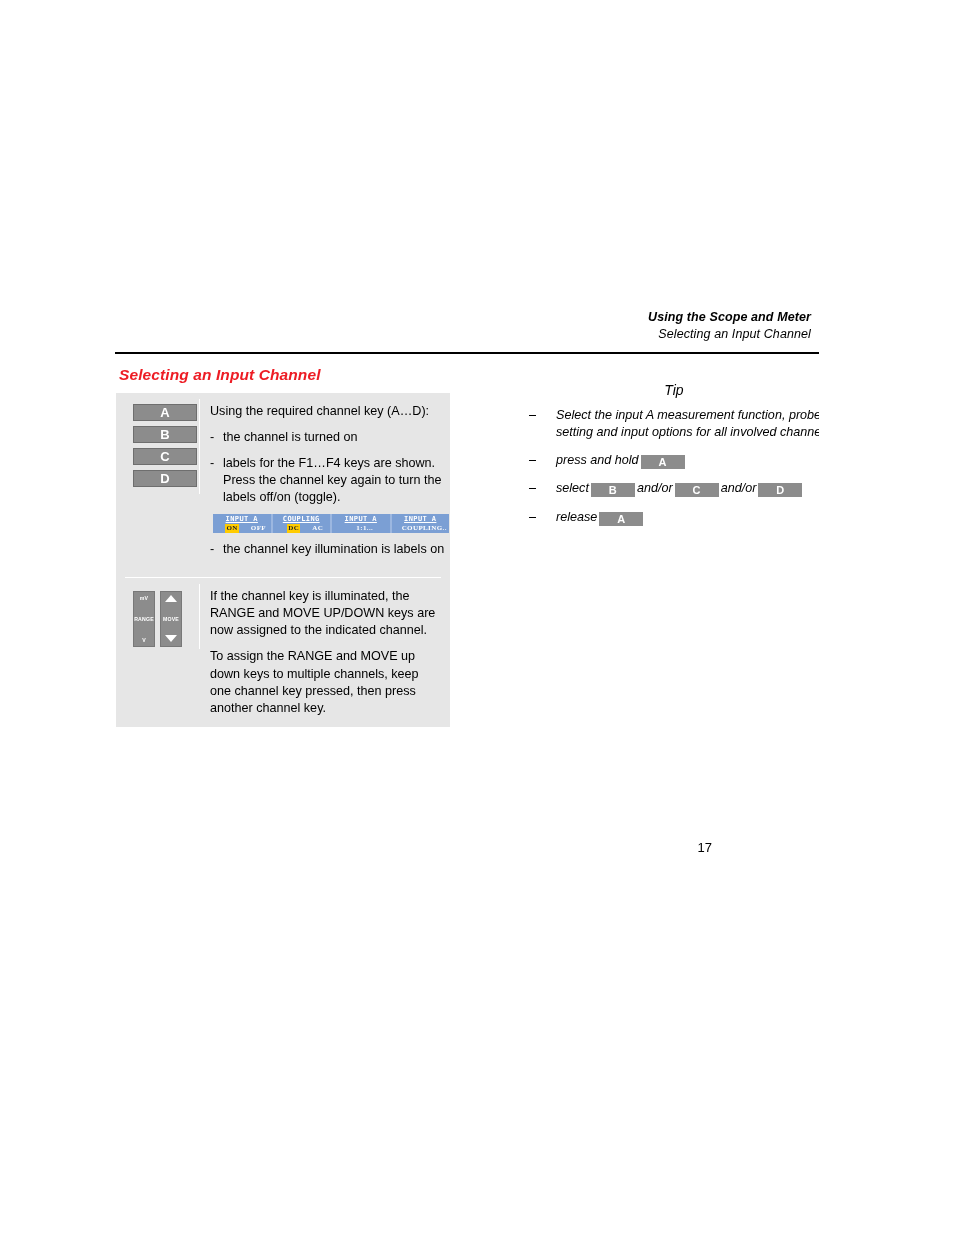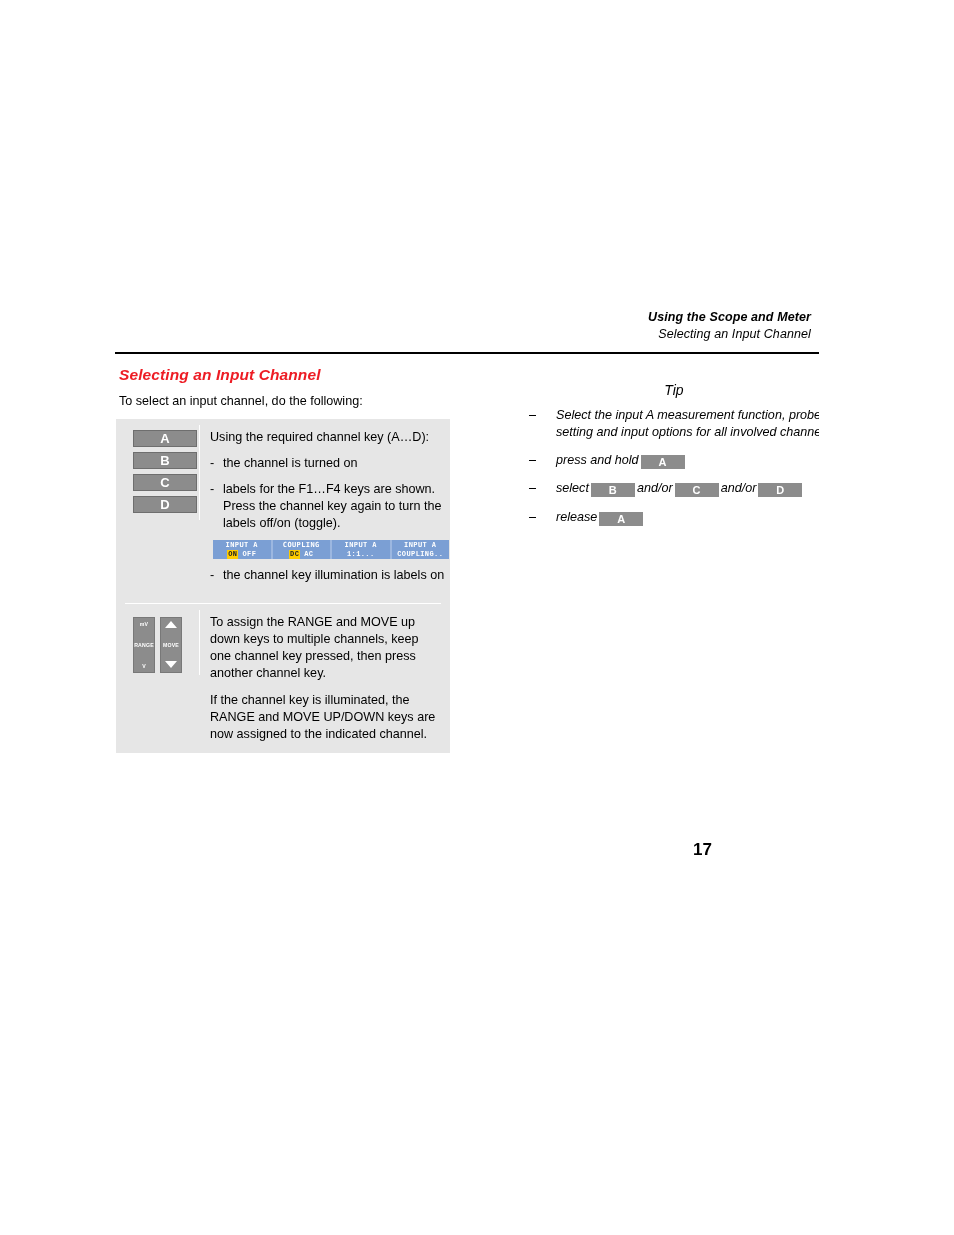--- a/index.html
+++ b/index.html
@@ -189,35 +189,37 @@
   }
   .softkey:last-child { margin-right: 0; }
   .sk-line1 {
     font-family: "DejaVu Sans Mono", monospace;
     font-size: 7px;
     font-weight: bold;
     color: #ffffff;
     letter-spacing: 0.4px;
     line-height: 9px;
     white-space: nowrap;
+    text-decoration: underline;
   }
   .sk-line2 {
     display: flex;
     align-items: center;
     justify-content: center;
     gap: 4px;
     line-height: 9px;
     white-space: nowrap;
   }
   .sk-opt {
-    font-family: Liberation Mono, monospace;
+    font-family: Liberation Serif, serif;
     font-size: 7px;
     font-weight: bold;
     color: #ffffff;
     letter-spacing: 0.4px;
+    margin-left: 8px;
   }
   .sk-opt.sel {
     background: #ffcc00;
     color: #222222;
     padding: 0 1px;
   }
   .sk-line2.single .sk-opt { color: #ffffff; }
 
   
   .keypad {
@@ -308,43 +310,41 @@
     font-style: italic;
     line-height: 1.36;
     margin: 5px 0 0 0;
   }
 
   
   .page-number {
     position: absolute;
     right: 107px;
     top: 840px;
-    font-size: 17px;
+    font-size: 13px;
     text-align: left;
-    font-weight: bold;
   }
 </style>
 </head>
 <body>
 
 <div class="page">
 
   <div class="header">
     <div class="header-texts">
       <div class="header-line1">Using the Scope and Meter</div>
       <div class="header-line2">Selecting an Input Channel</div>
     </div>
     <div class="chapter-number">1</div>
   </div>
   <div class="header-rule"></div>
 
   <div class="col-left">
 
     <h2 class="section-title">Selecting an Input Channel</h2>
-    <p class="intro-line">To select an input channel, do the following:</p>
 
     <div class="proc-box">
 
       <div class="proc-row">
         <div class="proc-left">
           <div class="chan-key">A</div>
           <div class="chan-key">B</div>
           <div class="chan-key">C</div>
           <div class="chan-key">D</div>
           <div class="divider-v"></div>
@@ -414,22 +414,22 @@
                 </span>
               <span class="hw-mid">MOVE</span>
               <span class="tri-wrap">
                   <span class="tri tri-down"></span>
                 </span>
             </div>
           </div>
           <div class="divider-v"></div>
         </div>
         <div class="proc-right">
+          <p class="body-text">If the channel key is illuminated, the RANGE and MOVE UP/DOWN keys are now assigned to the indicated channel.</p>
           <p class="body-text">To assign the RANGE and MOVE up down keys to multiple channels, keep one channel key pressed, then press another channel key.</p>
-          <p class="body-text">If the channel key is illuminated, the RANGE and MOVE UP/DOWN keys are now assigned to the indicated channel.</p>
         </div>
       </div>
 
     </div>
   </div>
 
   <div class="col-right">
     <div class="tip-heading">Tip</div>
 
     <div class="tip-item">

